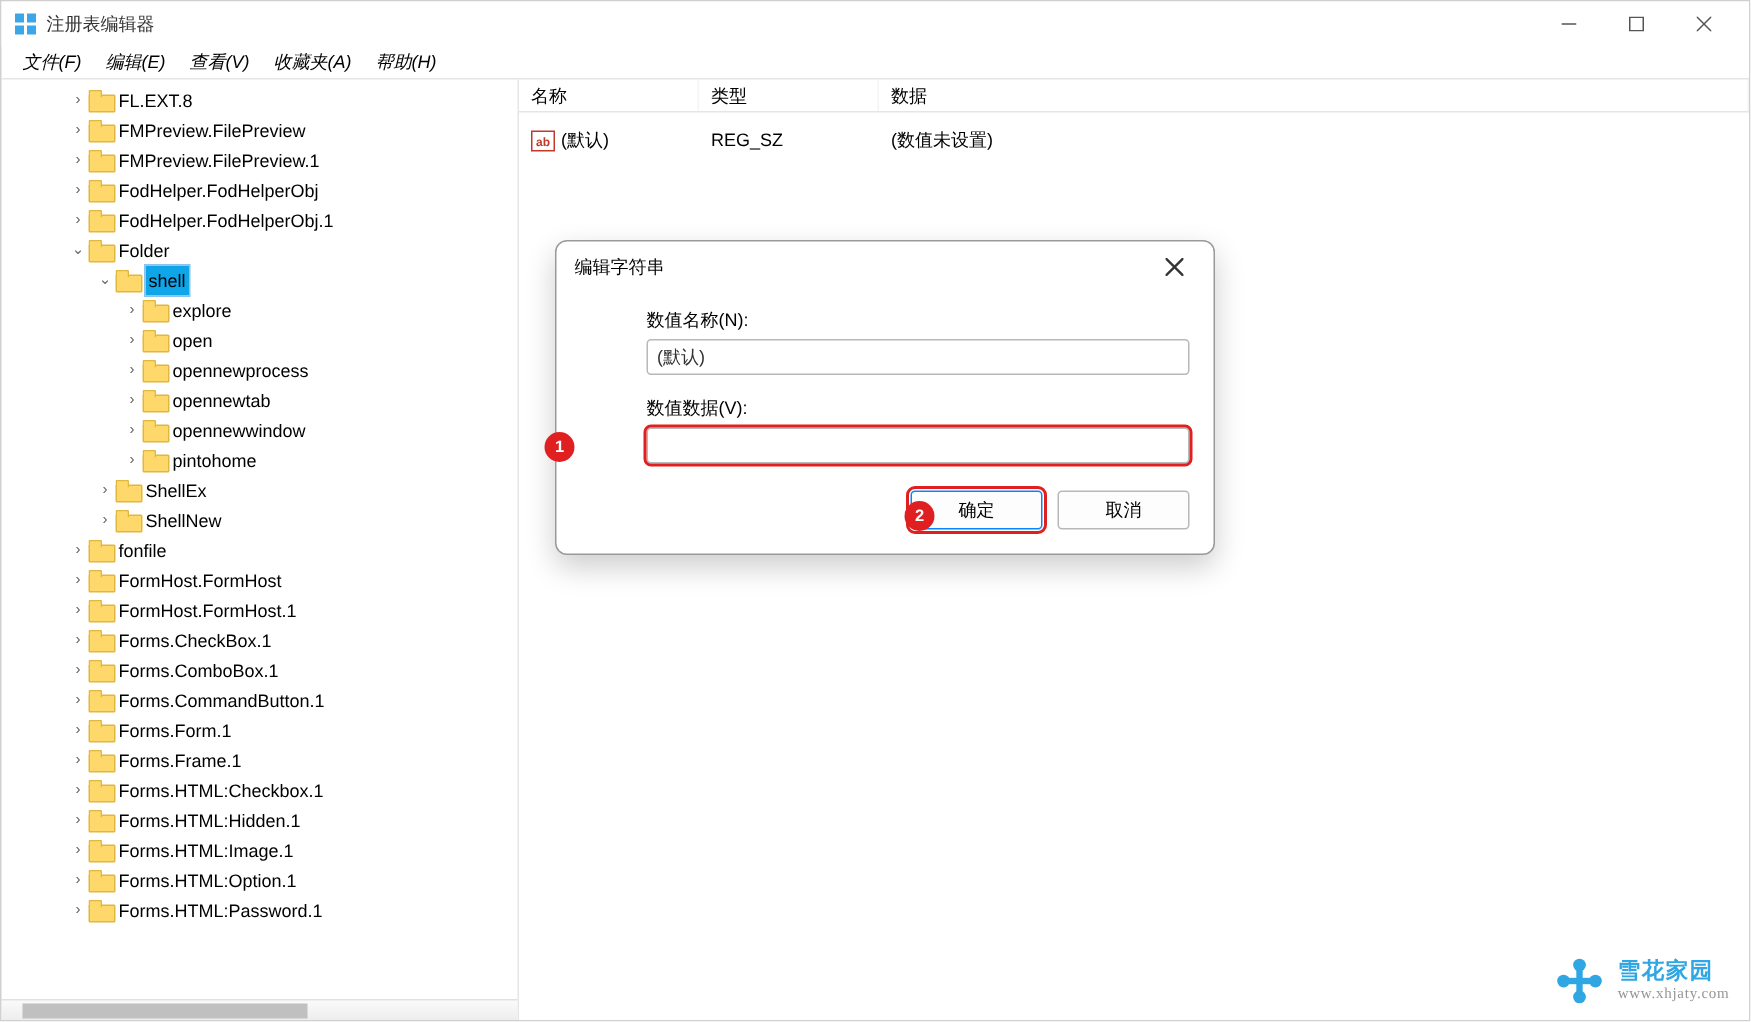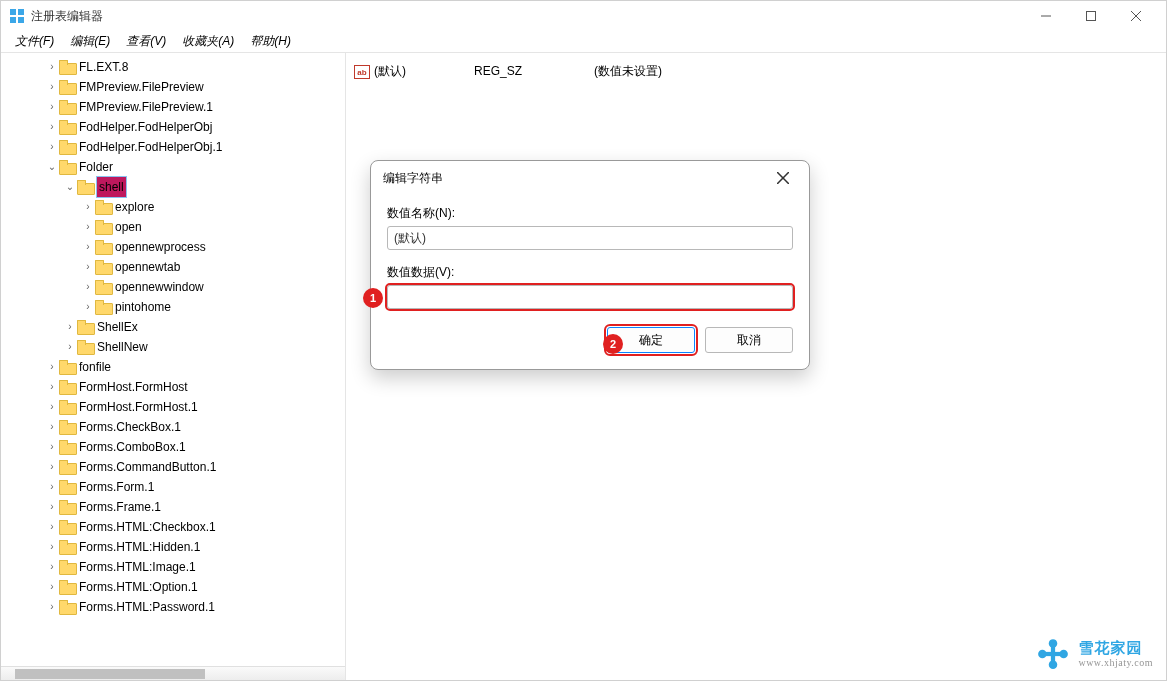--- a/index.html
+++ b/index.html
@@ -18,35 +18,35 @@
   .leftpane { width: 345px; border-right: 1px solid #e5e5e5; overflow-y: auto; overflow-x: auto; position: relative; padding: 4px 0 4px 0; }
   .leftpane::-webkit-scrollbar { width: 14px; height: 14px; }
   .leftpane::-webkit-scrollbar-thumb { background: #c0c0c0; }
   .leftpane::-webkit-scrollbar-track { background: #f0f0f0; }
   .tree-row { display: flex; align-items: center; height: 20px; line-height: 20px; white-space: nowrap; padding-right: 8px; }
   .twisty { width: 14px; text-align: center; color: #666; font-size: 10px; user-select:none; }
   .folder-icon { width: 16px; height: 14px; margin-right: 4px; position: relative; display: inline-block; }
   .folder-icon::before { content:""; position:absolute; left:0; top:3px; width:16px; height:10px; background:#ffd86b; border:1px solid #e0b840; border-radius:1px; }
   .folder-icon::after { content:""; position:absolute; left:0; top:0; width:7px; height:4px; background:#ffd86b; border:1px solid #e0b840; border-bottom:none; border-radius:1px 1px 0 0; }
   .tree-label { font-size: 12px; }
-  .tree-row.selected .tree-label { background:#be185d; outline:1px solid #8ac2f0; padding:0 2px; }
+  .tree-row.selected .tree-label { background:#0ea5e9; outline:1px solid #8ac2f0; padding:0 2px; }
   .rightpane { flex: 1; overflow: auto; position: relative; }
   .listheader { display: flex; height: 22px; border-bottom: 1px solid #e5e5e5; }
   .col { padding: 3px 8px; font-size: 12px; border-right: 1px solid #f4f4f4; }
   .col-name { width: 120px; }
   .col-type { width: 120px; }
   .col-data { flex: 1; }
   .listrow { display: flex; height: 20px; align-items: center; }
   .cell { padding: 0 8px; font-size: 12px; margin-top: 16px; }
   .valicon { width: 16px; height: 14px; display:inline-flex; align-items:center; justify-content:center; border:1px solid #c0392b; background:#fff; color:#c0392b; font-size:8px; font-weight:bold; margin-right:4px; }
   .dialog-shadow { position: absolute; left: 370px; top: 160px; width: 440px; background: #fff; border: 1px solid #999; border-radius: 8px; box-shadow: 0 8px 20px rgba(0,0,0,0.2); }
   .dialog-title { height: 34px; display: flex; align-items: center; padding: 0 12px; font-size: 12px; gap: 29px; }
   .dialog-title .dtxt { flex:1; }
   .dialog-close { width: 28px; height: 28px; display:flex; align-items:center; justify-content:center; color:#333; }
-  .dialog-body { padding: 4px 16px 16px; }
+  .dialog-body { padding: 4px 16px 16px; margin-left: 44px; }
   .dlabel { font-size:12px; margin: 6px 0 4px; }
   .dfield { width: 100%; height: 24px; border:1px solid #b8b8b8; border-radius:3px; padding: 2px 6px; font-size:12px; background:#fff; }
   .dfield-ro { background:#fff; color:#333; }
   .dfield-hl { outline: 2px solid #e02020; outline-offset: 0; }
   .dlg-buttons { display:flex; justify-content:flex-end; gap:10px; margin-top:18px; }
   .dlg-btn { width: 88px; height: 26px; border:1px solid #b8b8b8; background:#fdfdfd; border-radius:3px; font-size:12px; display:flex; align-items:center; justify-content:center; }
   .dlg-btn.primary { border:1px solid #0a84ff; outline: 2px solid #e02020; outline-offset: 1px; }
   .callout { position:absolute; width:20px; height:20px; border-radius:50%; background:#e02020; color:#fff; font-size:11px; font-weight:bold; display:flex; align-items:center; justify-content:center; }
   .c1 { left:363px; top:288px; }
   .c2 { left:603px; top:334px; }
@@ -247,20 +247,25 @@
             <span class="tree-label">Forms.HTML:Password.1</span>
           </div>
         </div>
       <div class="bottom-scroll" style="position:absolute;left:0;right:0;bottom:0;">
         <div class="track">
             <div class="thumb"></div>
           </div>
       </div>
     </div>
     <div class="rightpane">
+      <div class="listheader">
+        <div class="col col-name">名称</div>
+        <div class="col col-type">类型</div>
+        <div class="col col-data">数据</div>
+      </div>
       <div class="listrow">
         <div class="cell col-name">
           <span class="valicon">ab</span><span>(默认)</span>
         </div>
         <div class="cell col-type">REG_SZ</div>
         <div class="cell col-data">(数值未设置)</div>
       </div>
     </div>
   </div>
 

